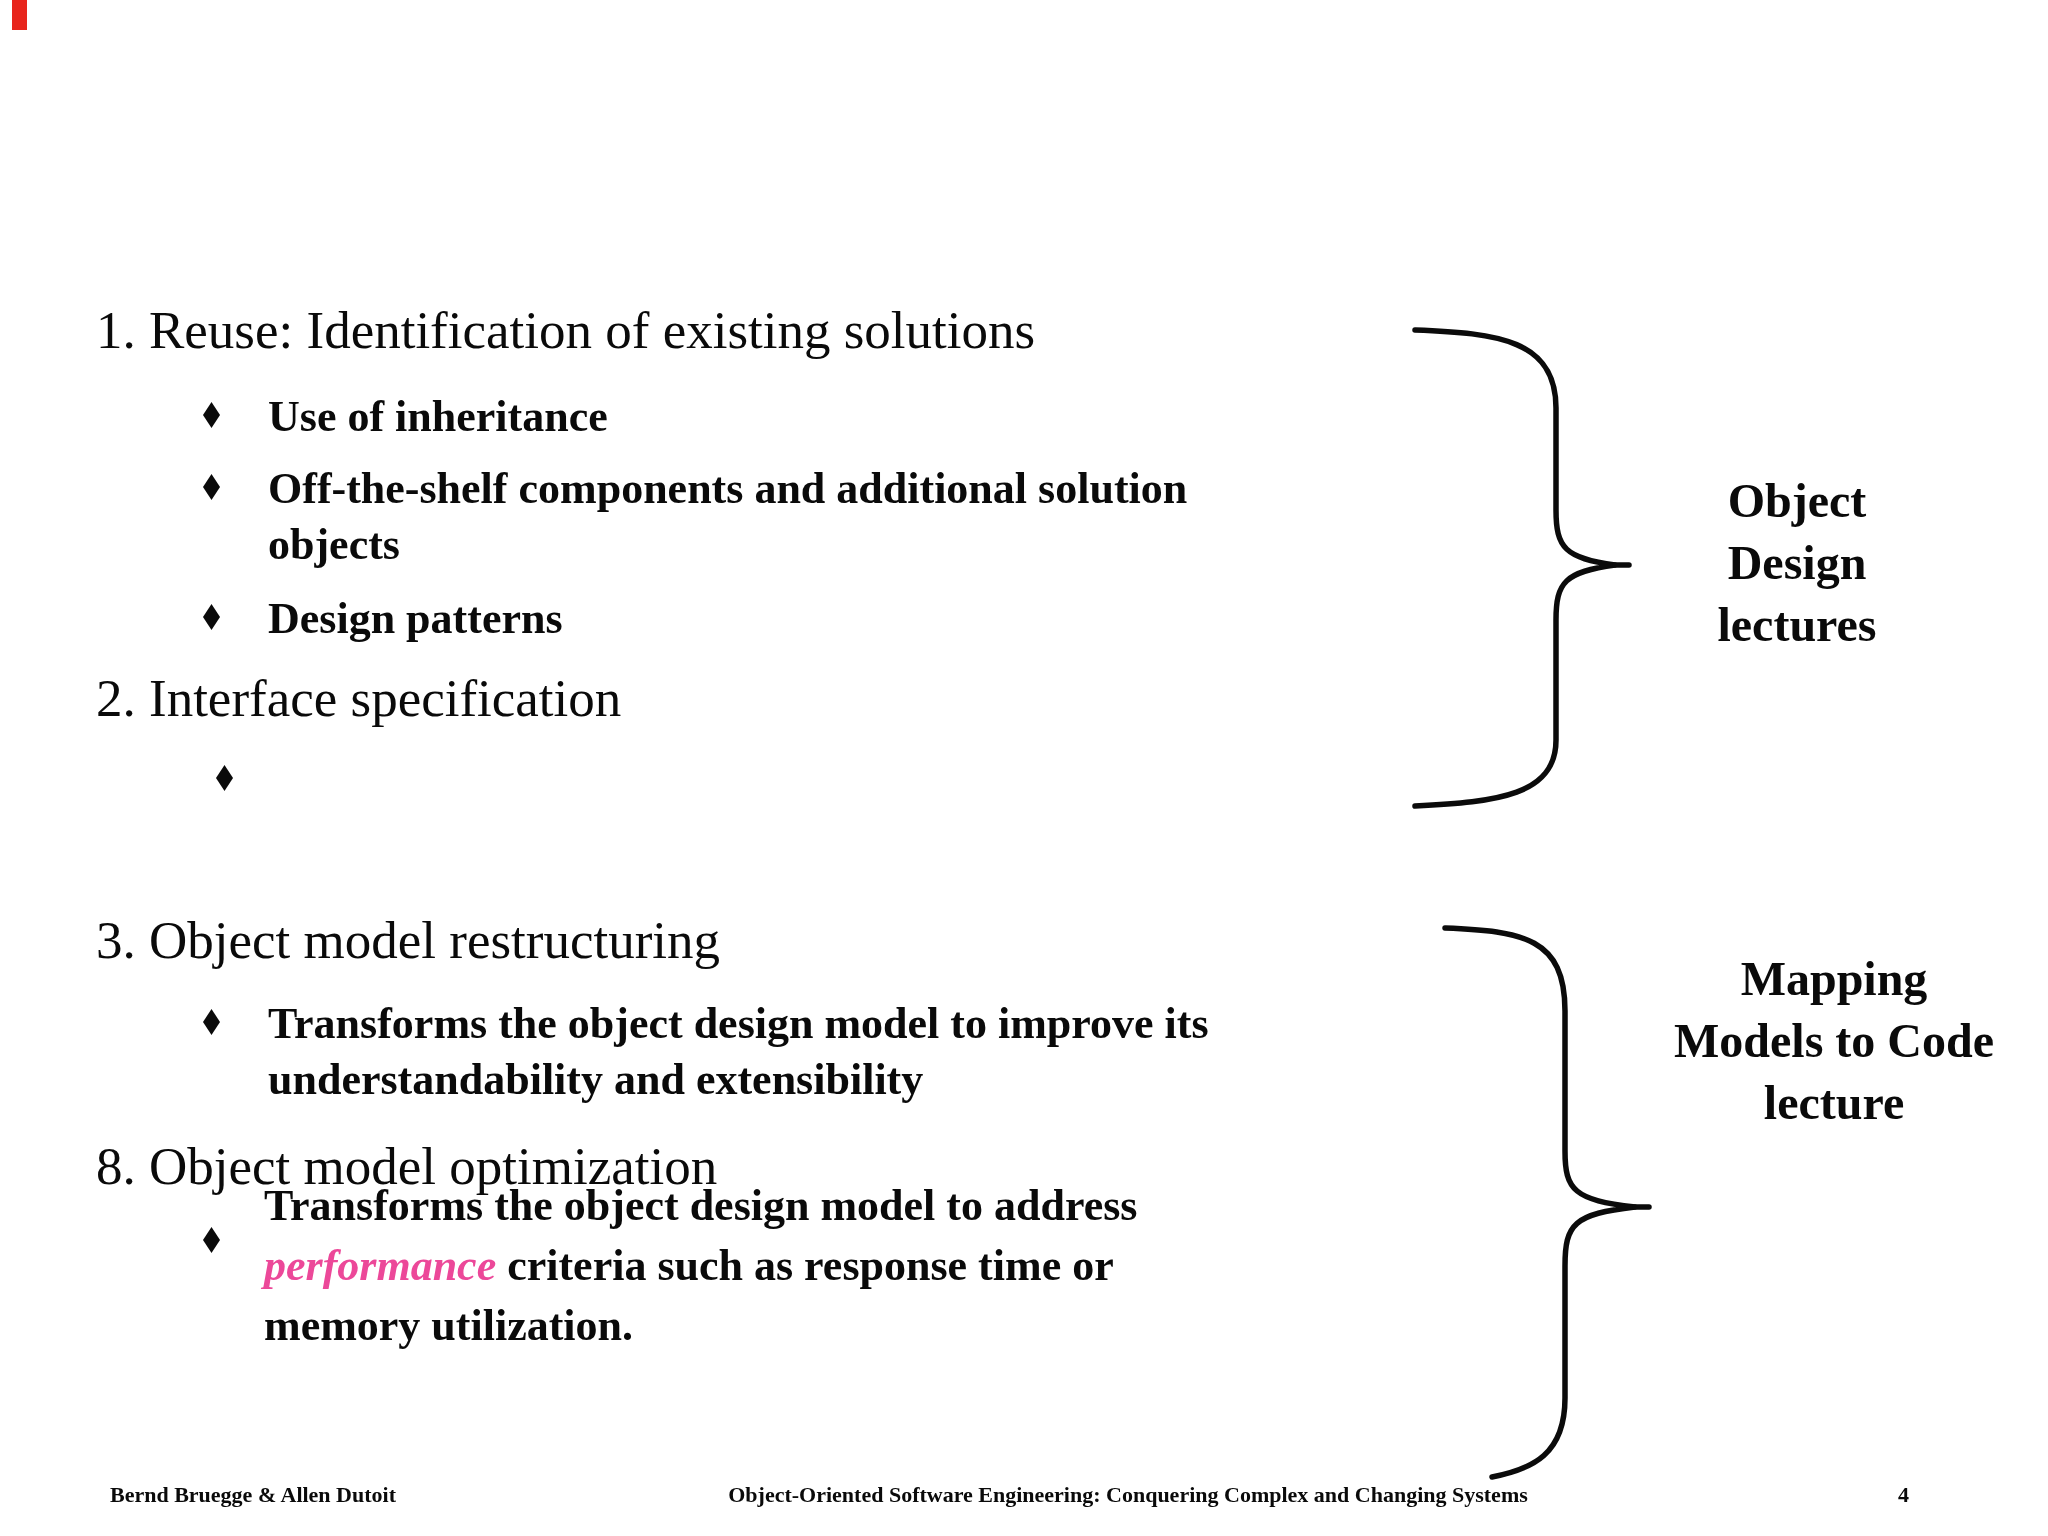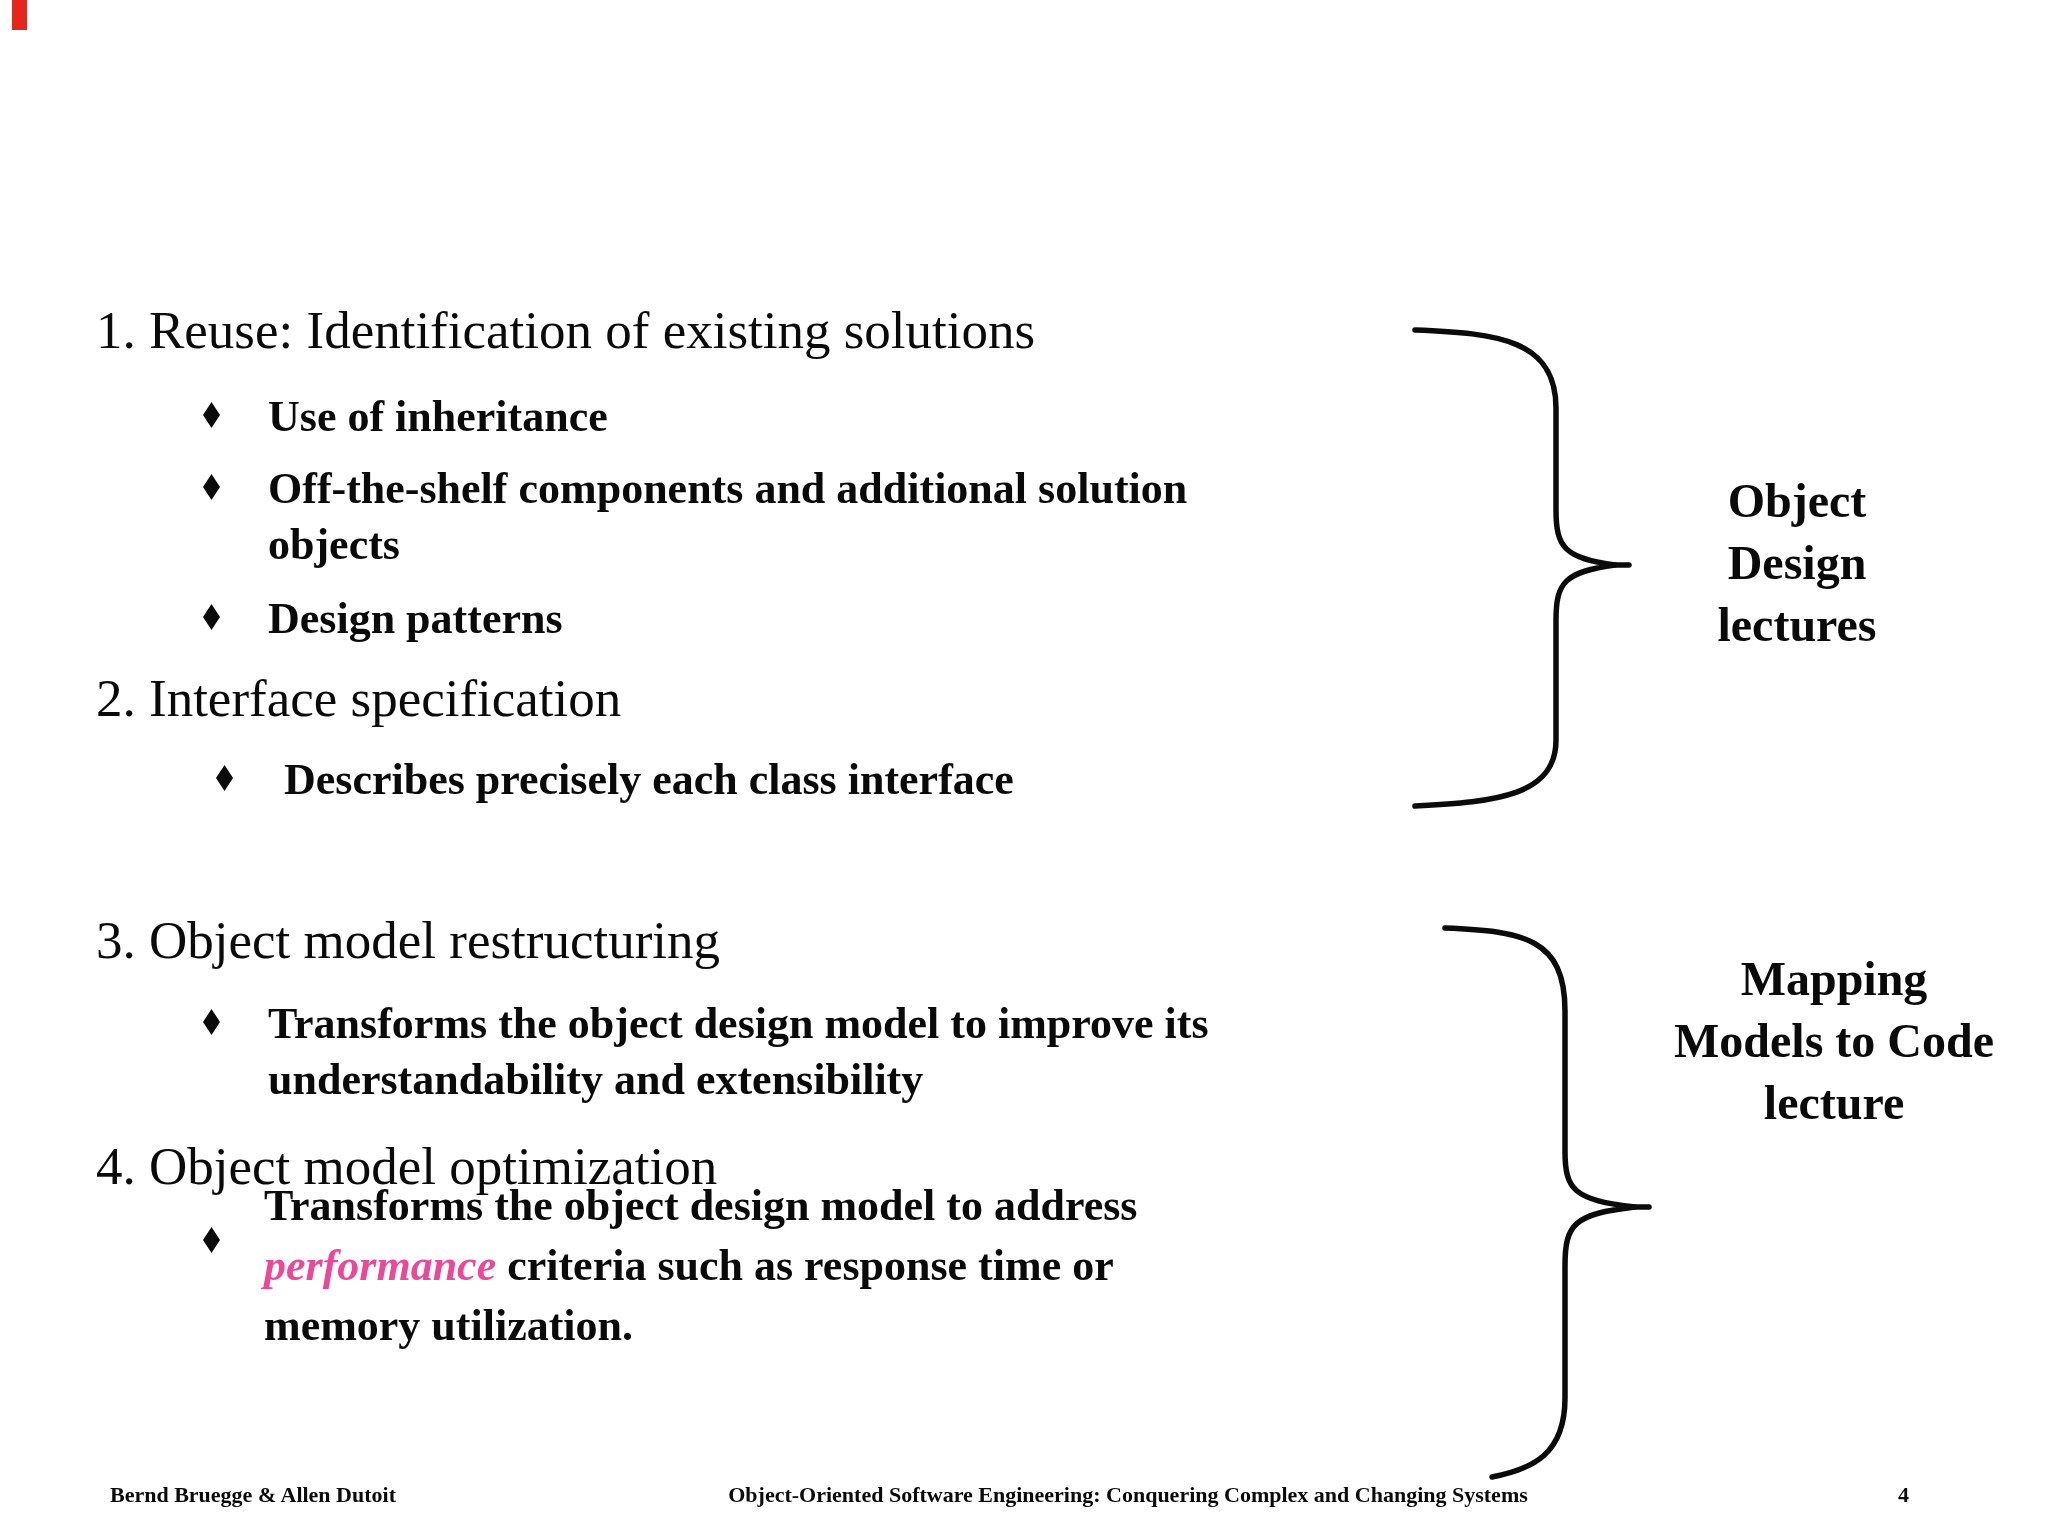--- a/index.html
+++ b/index.html
@@ -58,32 +58,29 @@
     <div>Off-the-shelf components and additional solution</div>
     <div>objects</div>
   </div>
   <div class="abs diamond d3"></div>
   <div class="abs bullet-text bt3">
     <div>Design patterns</div>
   </div>
 
   <div class="abs heading h2">2. Interface specification</div>
   <div class="abs diamond d4"></div>
-  <div class="abs bullet-text bt4">
-    <div>Describes precisely each class interface</div>
-  </div>
 
   <div class="abs heading h3">3. Object model restructuring</div>
   <div class="abs diamond d5"></div>
   <div class="abs bullet-text bt5">
     <div>Transforms the object design model to improve its</div>
     <div>understandability and extensibility</div>
   </div>
 
-  <div class="abs heading h4">4. Object model optimization</div>
+  <div class="abs heading h4">8. Object model optimization</div>
   <div class="abs diamond d6"></div>
   <div class="abs bullet-text bt6">
     <div>Transforms the object design model to address</div>
     <div>
       <span class="em-hl" style="color: #ec4899;">performance</span><span> criteria such as response time or</span>
     </div>
     <div>memory utilization.</div>
   </div>
 
   <svg class="brace-svg brace1" width="230" height="495" viewBox="0 0 230 495">

